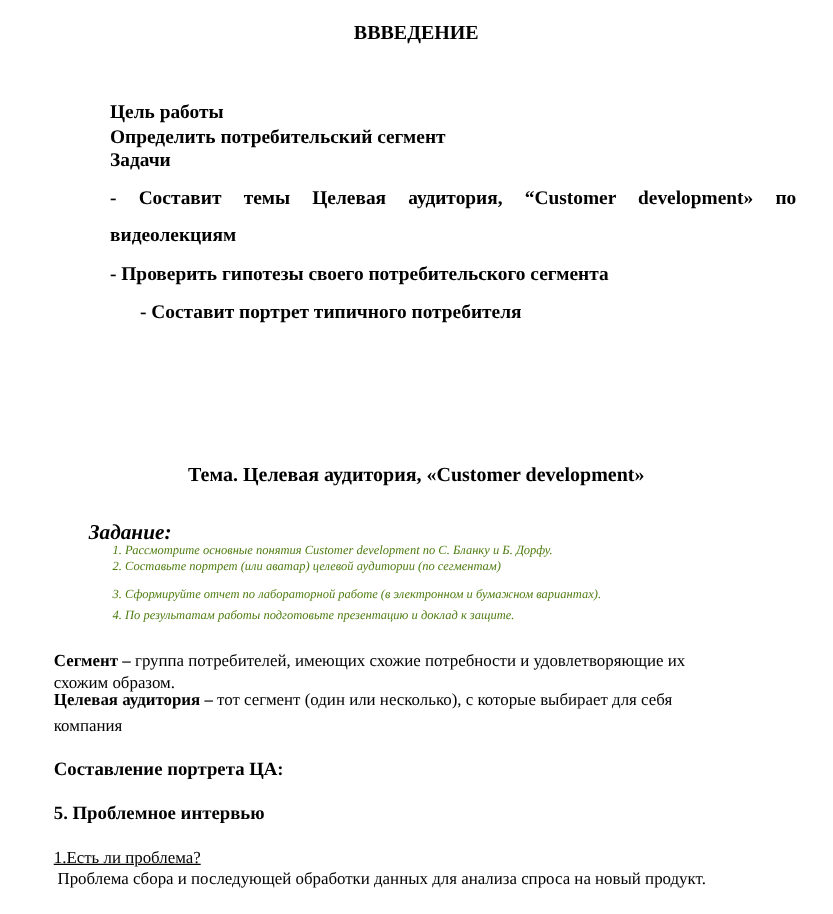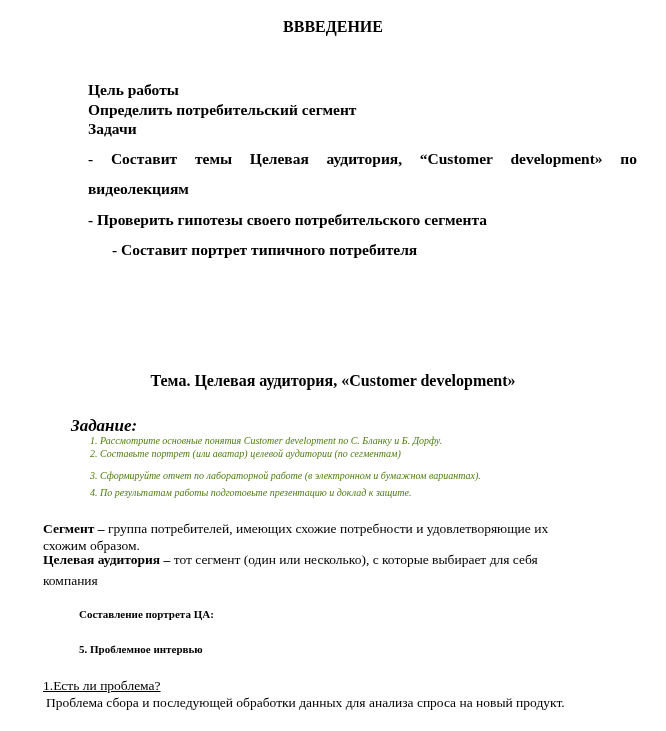--- a/index.html
+++ b/index.html
@@ -50,23 +50,22 @@
     color: #4d7c0f;
     margin-left: 47px;
   }
   .def {
     left: 43px;
     font-size: 13.5px;
   }
   .def b { font-weight: bold; }
   .sub-bold {
     left: 43px;
-    font-size: 11px;
+    font-size: 15px;
     font-weight: bold;
-    margin-left: 36px;
   }
   .question {
     left: 43px;
     top: 678px;
     font-size: 13.5px;
     text-decoration: underline;
   }
   .answer {
     left: 46px;
     top: 695px;

